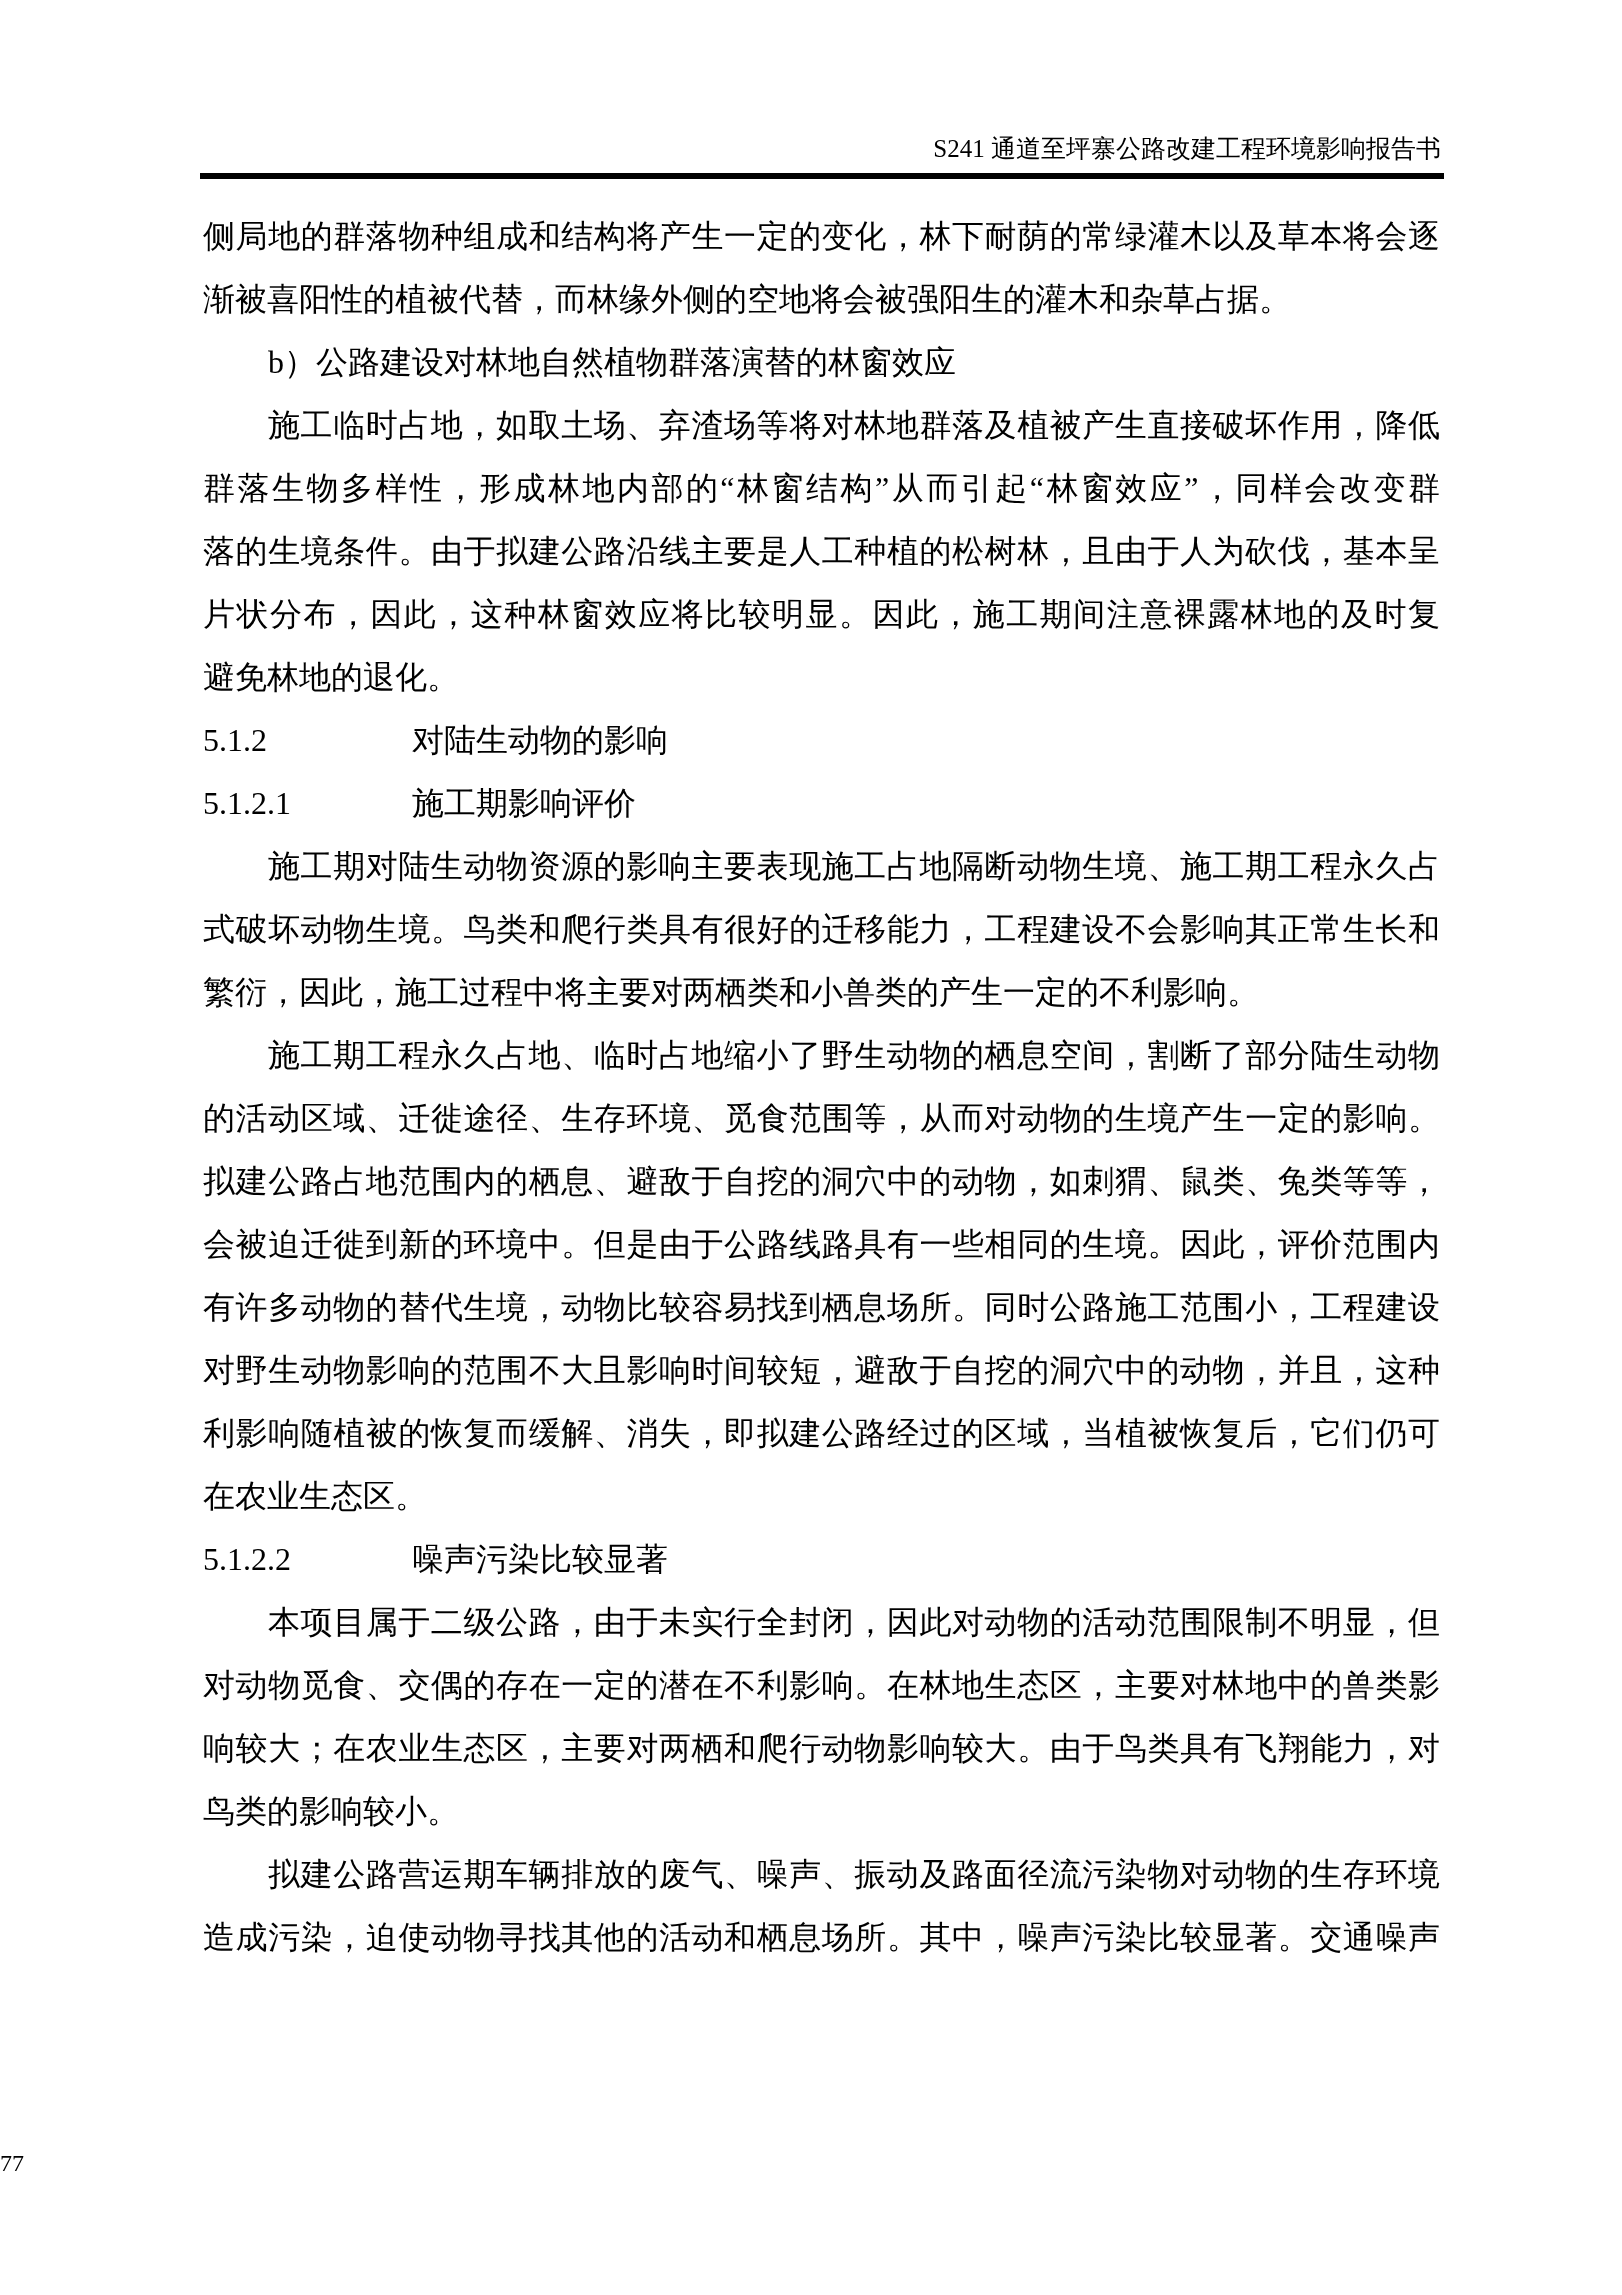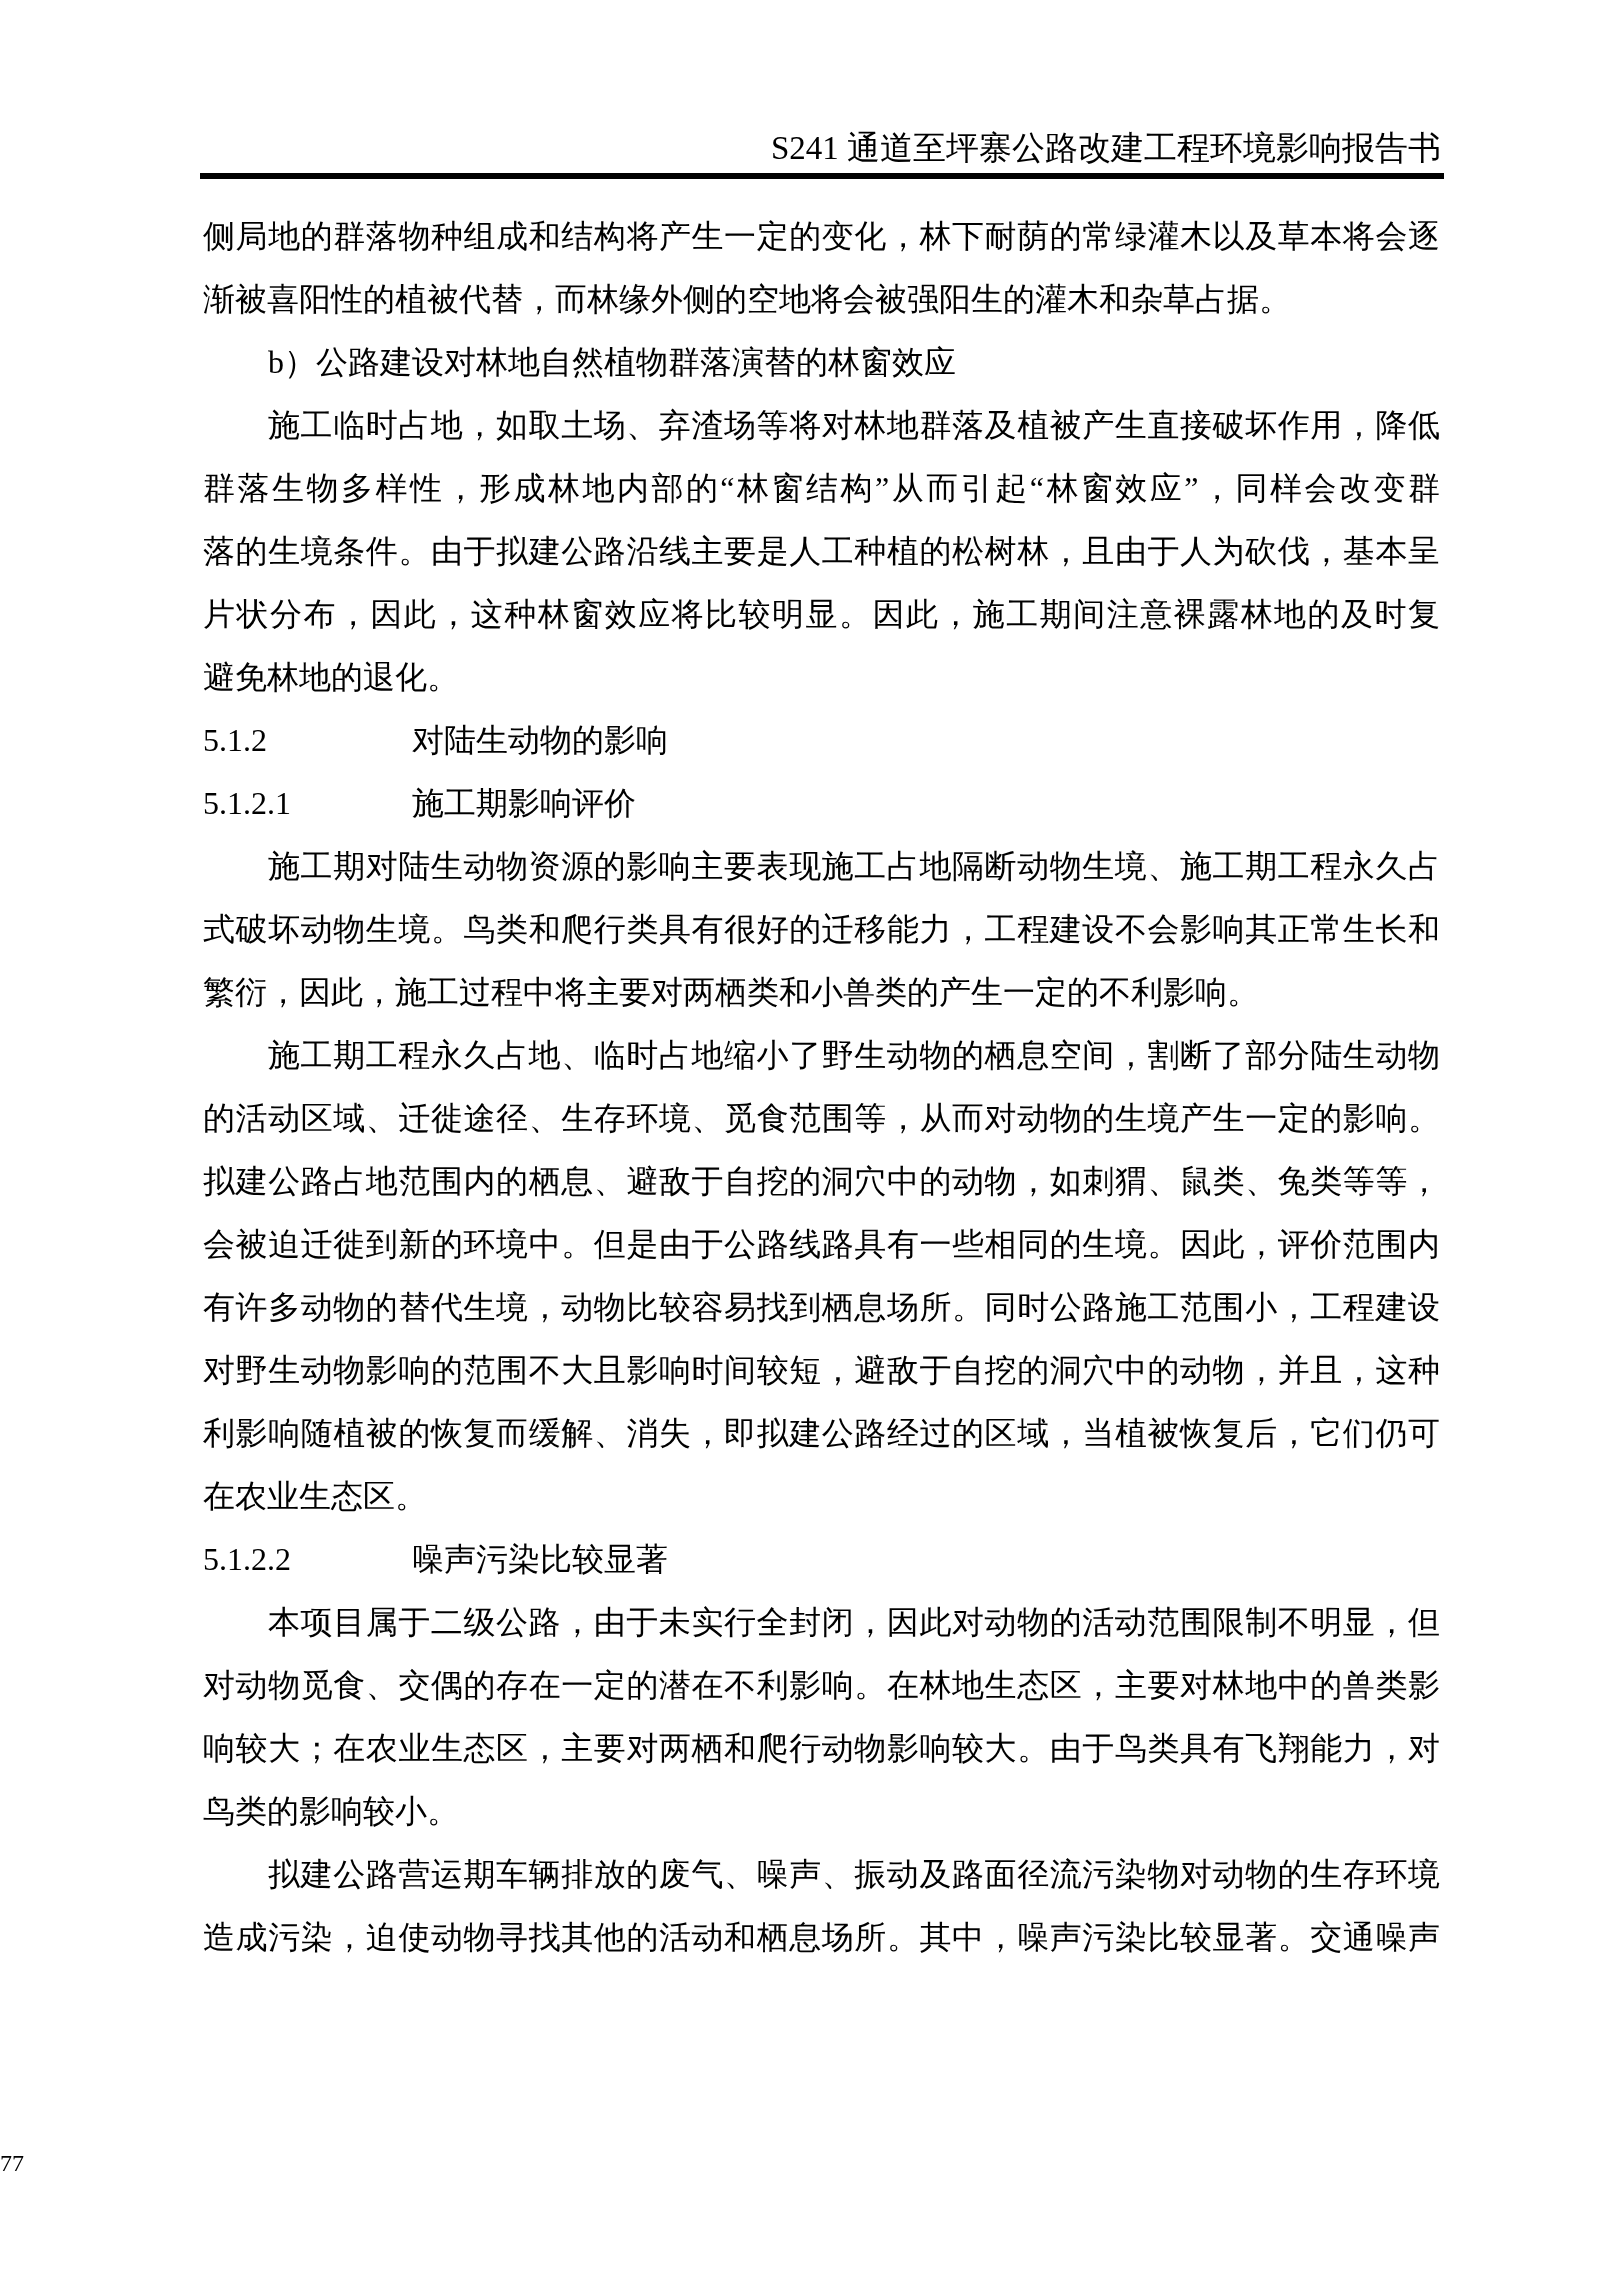--- a/index.html
+++ b/index.html
@@ -16,21 +16,21 @@
     font-family: "Liberation Serif", "DejaVu Serif", serif;
     color: #000000;
     overflow: hidden;
   }
   .header {
     position: absolute;
     top: 133px;
     left: 200px;
     right: 181px;
     text-align: right;
-    font-size: 33px;
+    font-size: 25px;
     line-height: 31px;
     white-space: nowrap;
   }
   .header-rule {
     position: absolute;
     top: 173px;
     left: 200px;
     right: 178px;
     height: 5.9px;
     background: #000000;

